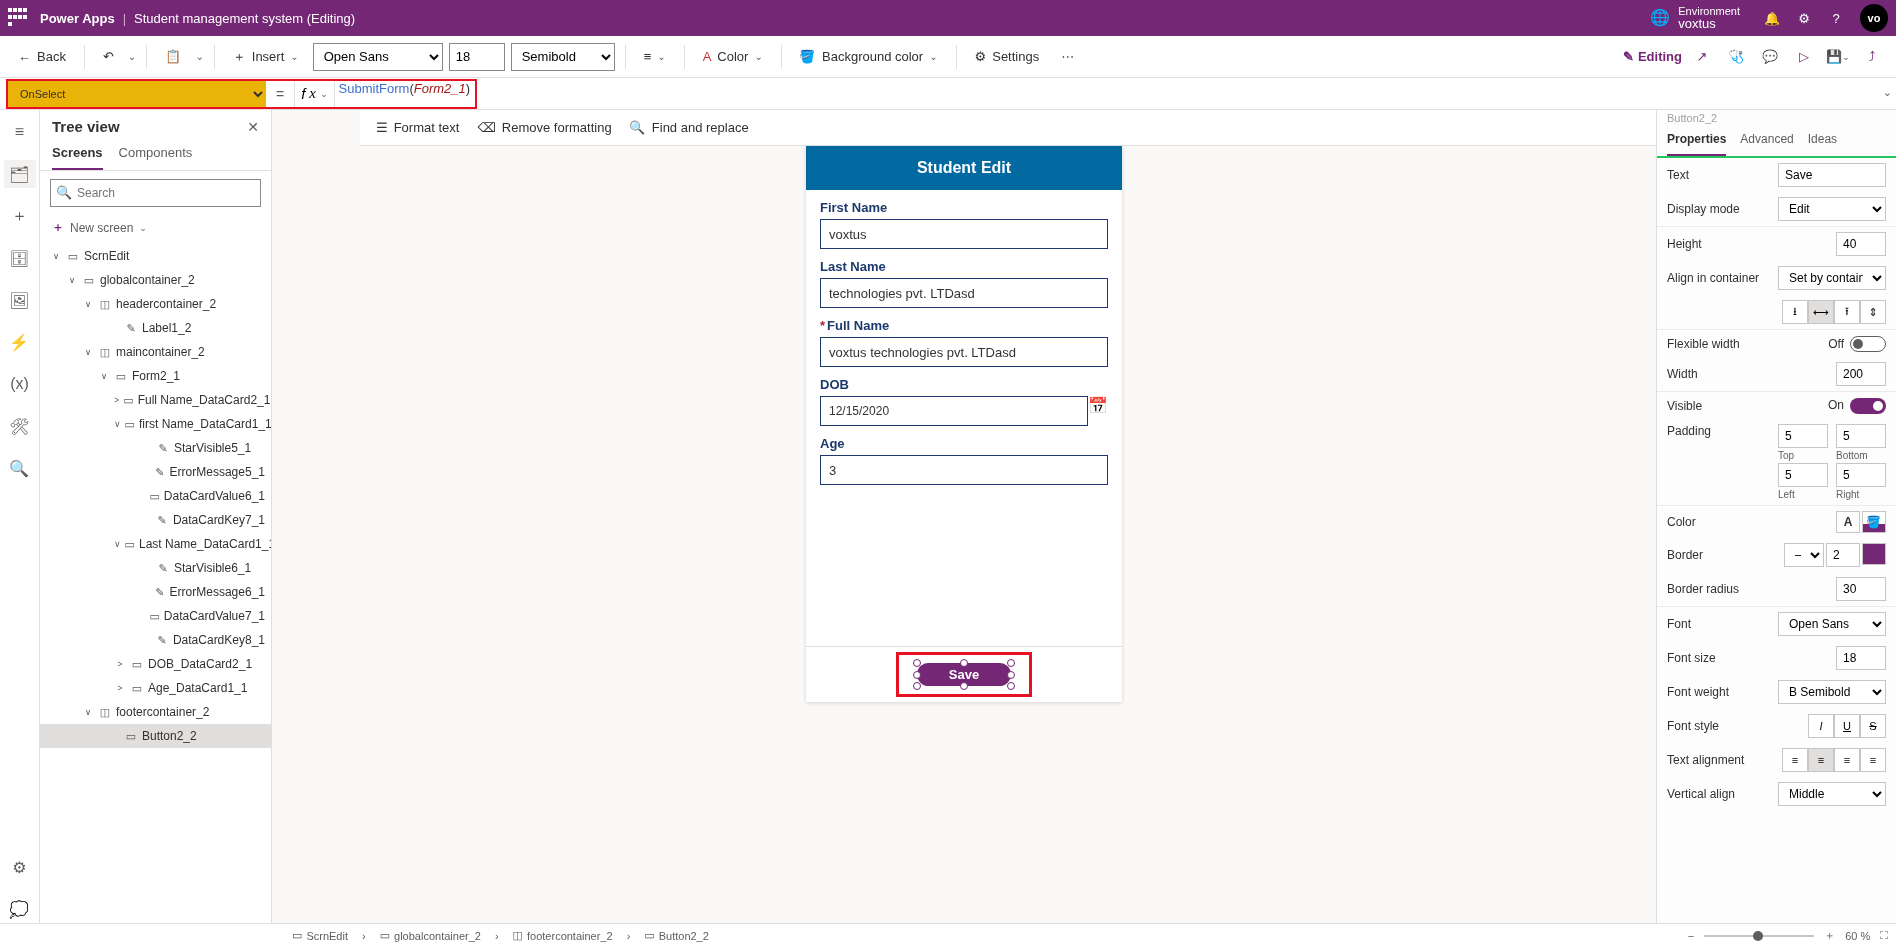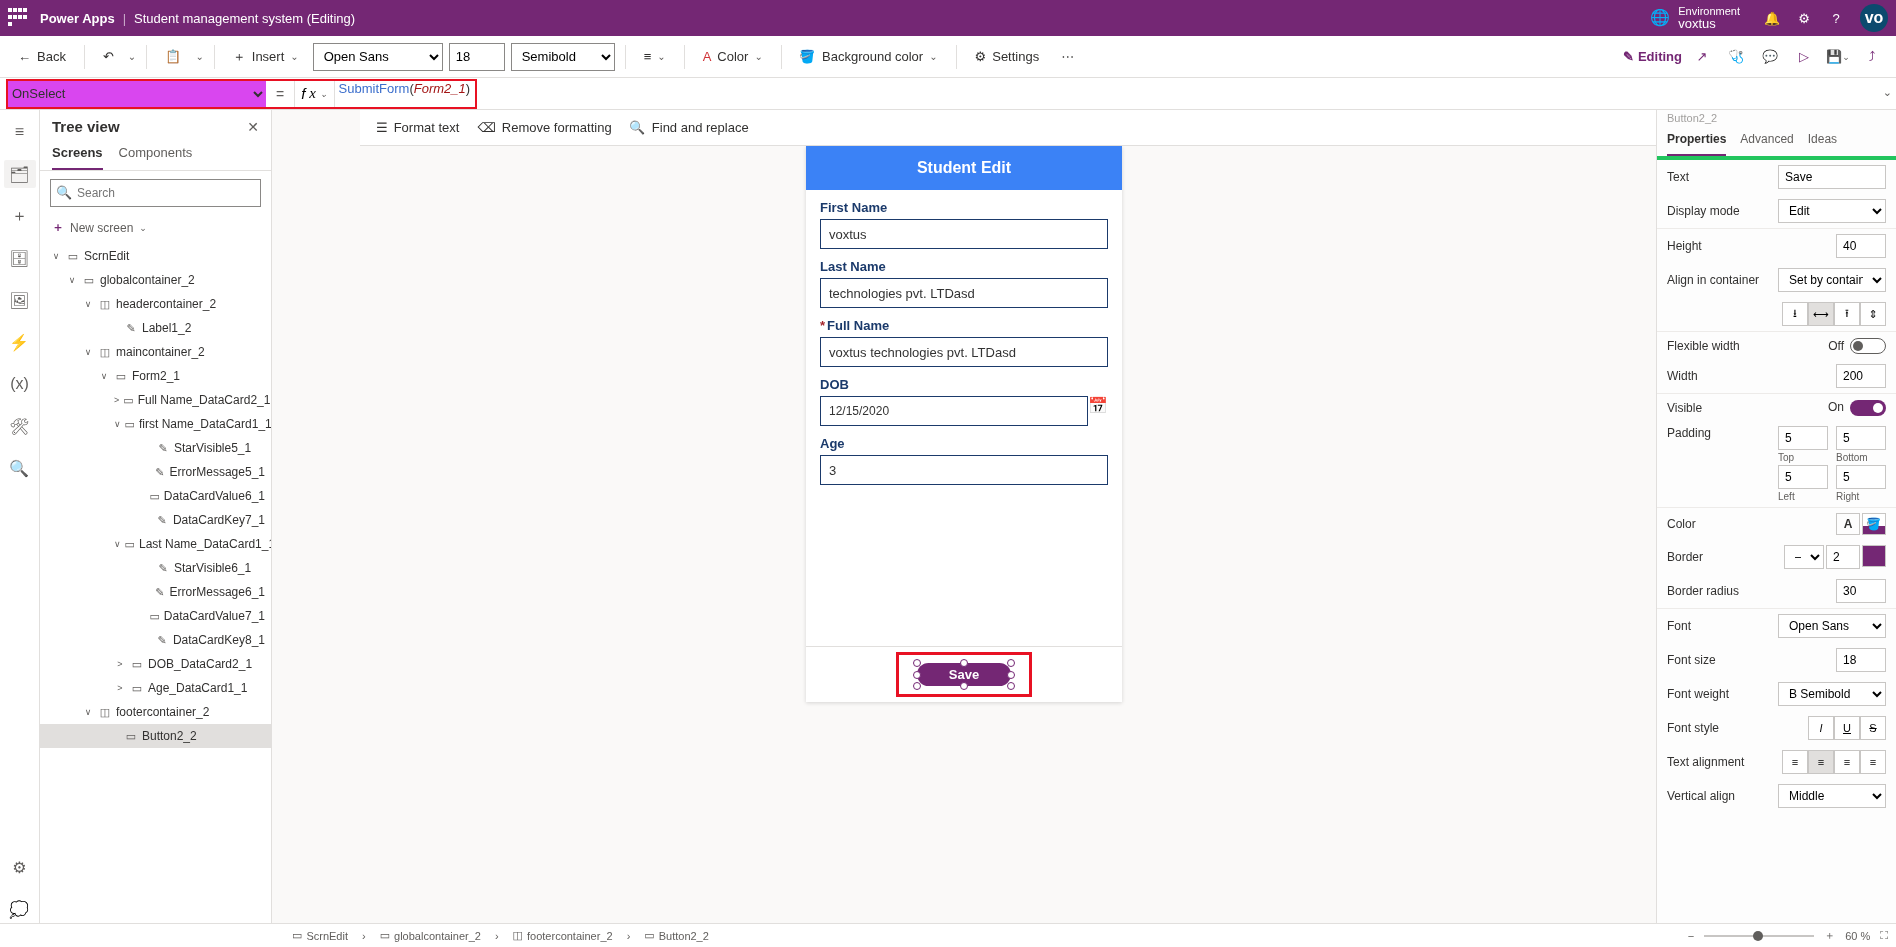--- a/index.html
+++ b/index.html
@@ -9,39 +9,39 @@
 .top-header { height: 36px; background: #742774; color: #fff; display: flex; align-items: center; padding: 0 8px; font-size: 13px; }
 .top-header .waffle { width: 20px; height: 20px; display: flex; flex-wrap: wrap; gap: 1px; margin-right: 12px; }
 .top-header .waffle span { width: 4px; height: 4px; background: #fff; }
 .top-header .brand { font-weight: 600; }
 .top-header .divider { margin: 0 8px; color: #c9a8c9; }
 .top-header .app-title { }
 .top-header .spacer { flex: 1; }
 .top-header .env { display:flex; align-items:center; gap:8px; margin-right: 16px; font-size:11px; line-height:1.1;}
 .top-header .env-icon { font-size:16px;}
 .top-header .icon-btn { width: 32px; height: 32px; display:inline-flex; align-items:center; justify-content:center; cursor:pointer; }
-.top-header .avatar { width: 28px; height: 28px; border-radius: 50%; background:#0c4a6e; display:flex; align-items:center; justify-content:center; font-size:16px; font-weight:600; margin-left:8px;text-align:center;}
+.top-header .avatar { width: 28px; height: 28px; border-radius: 50%; background:#000000; display:flex; align-items:center; justify-content:center; font-size:11px; font-weight:600; margin-left:8px;text-align:center;}
 
 
 .cmd-bar { height: 42px; background: #fff; border-bottom: 1px solid #e1dfdd; display:flex; align-items:center; padding: 0 10px; gap: 6px; font-size: 13px; color:#323130;}
 .cmd-bar .btn { display:inline-flex; align-items:center; gap:6px; padding: 4px 8px; cursor:pointer; border-radius:2px;}
 .cmd-bar .sep { width:1px; height:24px; background:#e1dfdd; margin:0 4px;}
 .cmd-bar .chev { font-size:10px; color:#605e5c;}
 .cmd-bar select, .cmd-bar input[type=text] { height:28px; border:1px solid #8a8886; background:#fff; font-size:13px; padding:0 6px;}
 .cmd-bar .font-select { width: 130px; }
 .cmd-bar .size-input { width: 56px; }
 .cmd-bar .weight-select { width: 104px; }
 .cmd-bar .right { margin-left:auto; display:flex; align-items:center; gap:6px;}
 .cmd-bar .edit-label { color:#742774; font-weight:600; display:flex; align-items:center; gap:4px;}
 .cmd-bar .ribbon-btn { width:28px; height:28px; display:inline-flex; align-items:center; justify-content:center; color:#742774; cursor:pointer; }
 
 
 .formula-row { height: 32px; background:#fff; border-bottom:1px solid #e1dfdd; display:flex; align-items:center; position:relative;}
 .formula-row .highlight-group { border:2px solid #e81123; height:30px; display:flex; align-items:center; margin-left:6px;}
-.formula-row .prop-select { width: 258px; height:26px; border:none; outline:none; font-size:13px; padding-left:0; background:#d946ef; color:#323130;}
+.formula-row .prop-select { width: 258px; height:26px; border:none; outline:none; font-size:11px; padding-left:8px; background:#eab308; color:#323130;}
 .formula-row .eq { padding:0 10px; color:#605e5c; font-size:14px; display:flex; align-items:center; height:100%; }
 .formula-row .fx { font-style:italic; font-family:'Times New Roman',serif; font-size:15px; padding:0 6px; display:flex; align-items:center; height:100%; border-left:1px solid #e1dfdd; border-right:1px solid #e1dfdd; gap:4px;}
 .formula-row .chev2 { font-size:9px; color:#605e5c;}
 .formula-row .formula-input { flex:none; min-width:140px; height:26px; border:none; outline:none; font-family:Consolas,monospace; font-size:13px; padding:0 4px;}
 .formula-row .formula-input .fn { color:#3b6ecc; }
 .formula-row .formula-input .arg { color:#a31515; font-style:italic;}
 .formula-row .formula-input .paren { color:#333; }
 .formula-row .expander { position:absolute; right:4px; top:8px; color:#605e5c; font-size:11px; cursor:pointer;}
 
 
@@ -72,39 +72,39 @@
 .tree-panel .tree .node.selected { background:#e1dfdd;}
 .tree-panel .tree .chevn { width:12px; text-align:center; color:#605e5c; font-size:9px;}
 .tree-panel .tree .ticon { width:14px; text-align:center; color:#605e5c; font-size:11px;}
 
 
 .canvas-area { flex:1; background:#faf9f8; position:relative; display:flex; flex-direction:column; overflow:hidden;}
 .canvas-toolbar { height:36px; border-bottom:1px solid #e1dfdd; background:#fff; display:flex; align-items:center; gap:18px; padding-left:16px; font-size:13px; color:#323130; margin-left:88px;}
 .canvas-toolbar .tb-btn { display:flex; align-items:center; gap:6px; cursor:pointer;}
 .canvas-wrapper { flex:1; display:flex; align-items:flex-start; justify-content:center; padding-top:0px; overflow:hidden;}
 .phone-canvas { width:316px; background:#fff; box-shadow:0 1px 4px rgba(0,0,0,.15); display:flex; flex-direction:column; height: 556px;}
-.phone-canvas .app-hdr { background:#3b82f6; color:#fff; height:44px; display:flex; align-items:center; justify-content:center; font-weight:700; font-size:16px;}
+.phone-canvas .app-hdr { background:#0369a1; color:#fff; height:44px; display:flex; align-items:center; justify-content:center; font-weight:700; font-size:16px;}
 .phone-canvas .form { padding:10px 14px; flex:1; }
 .phone-canvas .field { margin-bottom:10px;}
 .phone-canvas .field label { display:block; font-size:13px; font-weight:700; color:#1b3a6b; margin-bottom:4px;}
 .phone-canvas .field .req { color:#a4262c; margin-right:2px;}
 .phone-canvas .field input { width:100%; height:30px; border:1px solid #1b3a6b; padding:0 8px; font-size:13px; color:#333; background:#fff;}
 .phone-canvas .footer { height:56px; border-top:1px solid #e1dfdd; display:flex; align-items:center; justify-content:center;}
 .phone-canvas .save-btn-wrap { border:3px solid #e81123; padding:8px 18px; position:relative;}
 .phone-canvas .save-btn { background:#742774; color:#fff; border:none; padding:4px 32px; border-radius:14px; font-size:13px; font-weight:600; cursor:pointer; position:relative;}
 .sel-handle { width:8px; height:8px; background:#fff; border:1px solid #742774; border-radius:50%; position:absolute;}
 .save-btn-outer { position:relative; display:inline-block;}
 .save-btn-outer .h1{top:-4px;left:-4px;} .save-btn-outer .h2{top:-4px;left:calc(50% - 4px);} .save-btn-outer .h3{top:-4px;right:-4px;}
 .save-btn-outer .h4{top:calc(50% - 4px);left:-4px;} .save-btn-outer .h5{top:calc(50% - 4px);right:-4px;}
 .save-btn-outer .h6{bottom:-4px;left:-4px;} .save-btn-outer .h7{bottom:-4px;left:calc(50% - 4px);} .save-btn-outer .h8{bottom:-4px;right:-4px;}
 
 
 .prop-panel { width: 240px; background:#fdfdfd; border-left:1px solid #e1dfdd; display:flex; flex-direction:column; font-size:12px; color:#323130; overflow:auto;}
 .prop-panel .obj-name { padding:2px 10px 0; color:#a19f9d; font-size:11px;}
-.prop-panel .ptabs { display:flex; gap:14px; padding:0 10px; border-bottom:4px solid #22c55e;}
+.prop-panel .ptabs { display:flex; gap:14px; padding:0 10px; border-bottom:2px solid #22c55e;}
 .prop-panel .ptabs span { padding:8px 0; cursor:pointer; color:#605e5c; font-size:12px;}
 .prop-panel .ptabs span.active { border-bottom:2px solid #742774; color:#323130; font-weight:600;}
 .prop-panel .row { display:flex; align-items:center; justify-content:space-between; padding:5px 10px; min-height:28px;}
 .prop-panel .row.sep-top { border-top:1px solid #edebe9;}
 .prop-panel .row label { color:#323130;}
 .prop-panel input[type=text], .prop-panel select { height:24px; border:1px solid #c8c6c4; font-size:12px; padding:0 6px; background:#fff;}
 .prop-panel .val-sm { width:50px;}
 .prop-panel .val-lg { width:108px;}
 .prop-panel .toggle { width:36px; height:16px; border-radius:8px; position:relative; cursor:pointer;}
 .prop-panel .toggle.off { background:#fff; border:1px solid #605e5c;}

